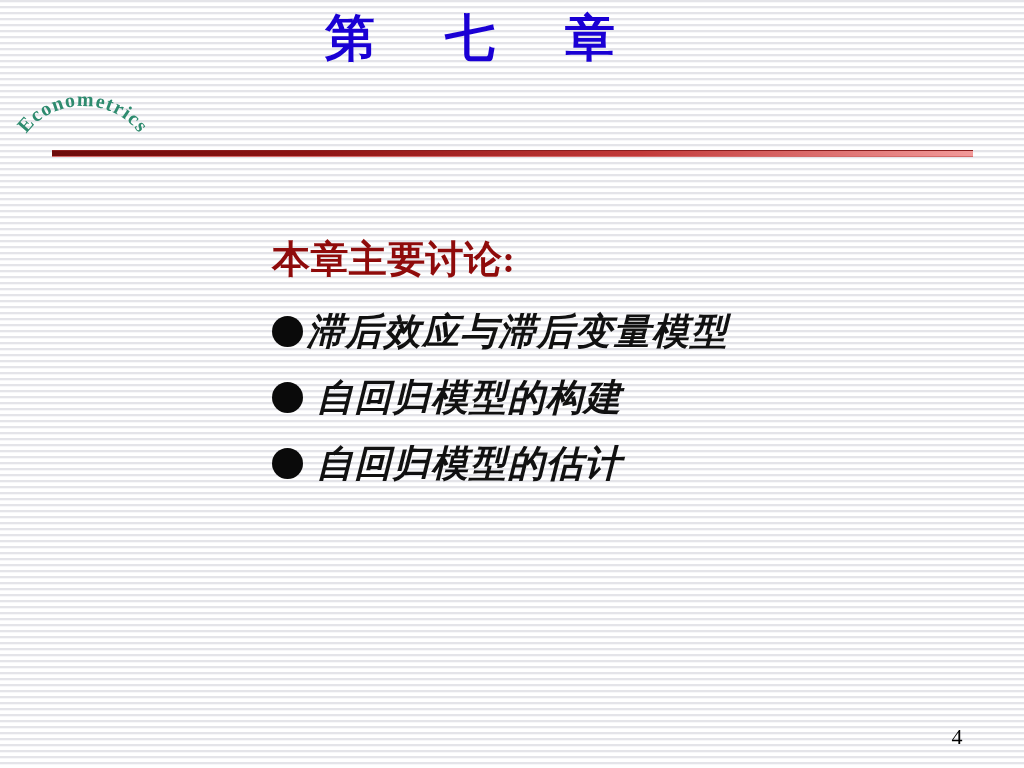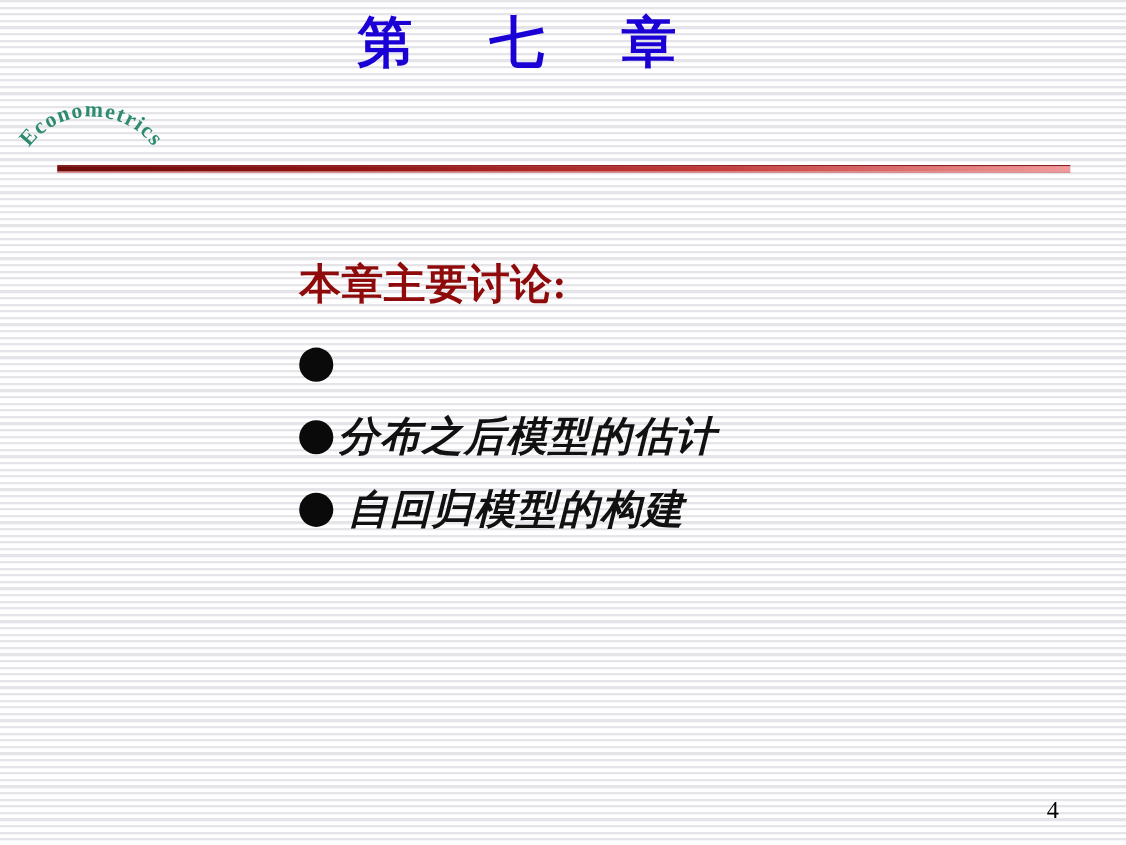--- a/index.html
+++ b/index.html
@@ -177,30 +177,31 @@
   </div>
 
   <div id="divider"></div>
 
   <div id="body-block">
 
     <div id="section-heading">本章主要讨论:</div>
 
     <div id="bullet-row-0" class="bullet-row">
       <span class="bullet-dot"></span>
+      <span class="bullet-label">滞后效应与滞后变量模型</span>
     </div>
 
-    <div id="bullet-row-1" class="bullet-row">
-      <span class="bullet-dot"></span>
-      <span class="bullet-label">分布之后模型的估计</span>
-    </div>
 
     <div id="bullet-row-2" class="bullet-row">
       <span class="bullet-dot"></span>
       <span class="bullet-label">自回归模型的构建</span>
     </div>
 
+    <div id="bullet-row-3" class="bullet-row">
+      <span class="bullet-dot"></span>
+      <span class="bullet-label">自回归模型的估计</span>
+    </div>
 
   </div>
 
   <div id="page-number">4</div>
 
 </div>
 
 </body></html>

